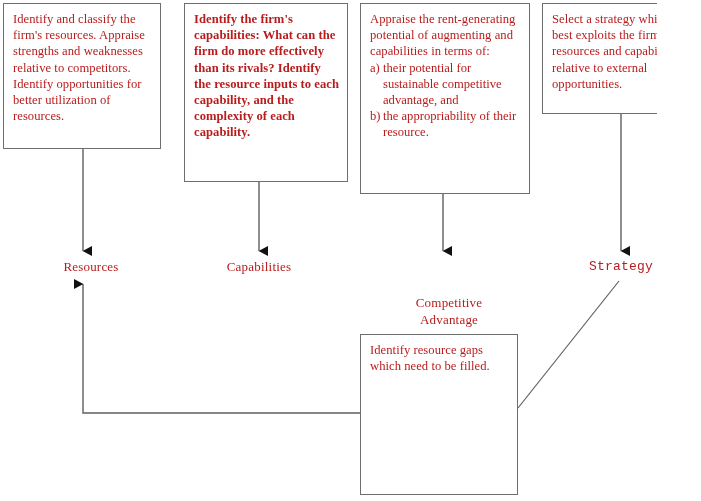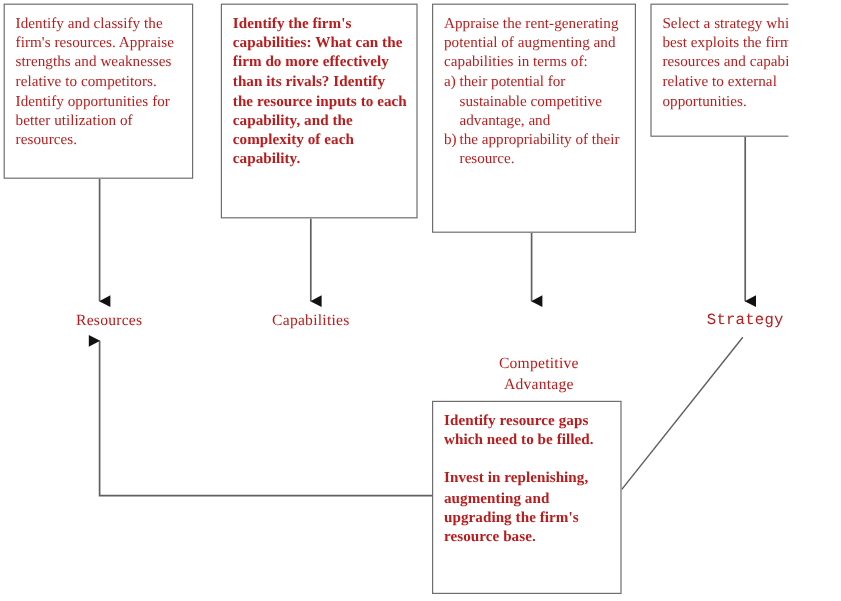--- a/index.html
+++ b/index.html
@@ -115,18 +115,17 @@
 
   <div class="node-label" style="left:194px; top:258px; width:130px;">Capabilities</div>
 
   <div class="node-label" style="left:26px; top:258px; width:130px;">Resources</div>
 
   <div class="node-label" style="left:384px; top:258px; width:130px;margin-top:36px;">Competitive
 Advantage</div>
 
   <div class="node-label" style="left:556px; top:258px; width:130px;font-family:Liberation Mono, monospace;">Strategy</div>
 
-  <div class="box" style="left:360px; top:334px; width:158px; height:161px;font-weight:bold;">
+  <div class="box" style="left:360px; top:334px; width:158px; height:161px;">
     <p>Identify resource gaps which need to be filled.</p>
-    <p class="gap">Invest in replenishing, augmenting and upgrading the firm's resource base.</p>
   </div>
 
 </div>
 
 </body></html>

